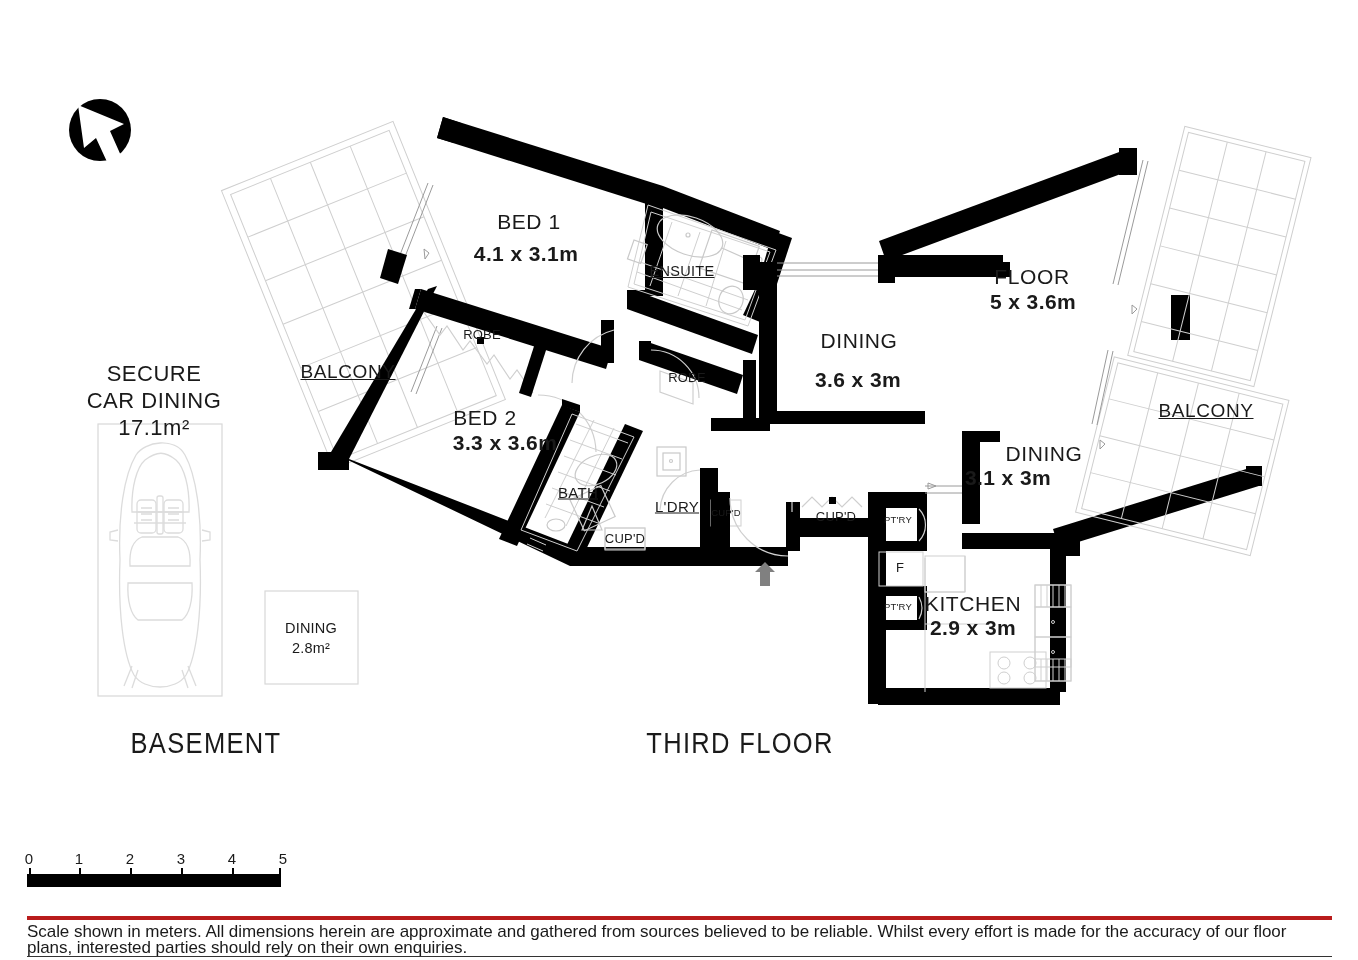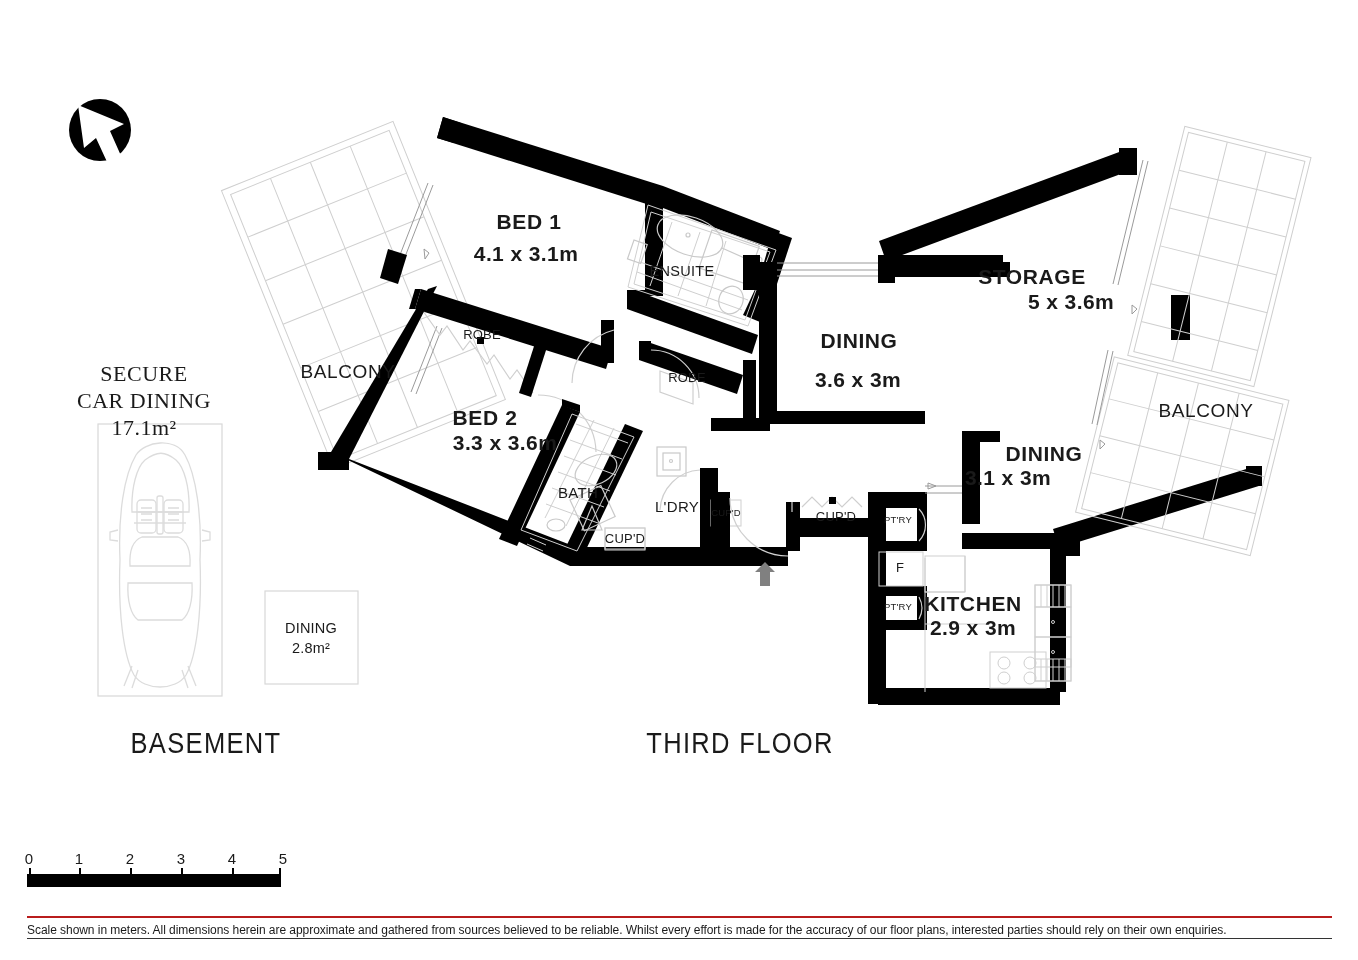--- a/index.html
+++ b/index.html
@@ -36,31 +36,32 @@
 
   .lbl {
     position: absolute;
     white-space: nowrap;
     text-align: center;
     transform: translate(-50%, -50%);
     letter-spacing: 0.2px;
   }
   .room-name {
     font-size: 21px;
-    font-weight: 700;
+    font-weight: 400;
     letter-spacing: 0.6px;
   }
   .room-dim {
     font-size: 21px;
     font-weight: 700;
     letter-spacing: 0.4px;
   }
   .small-lbl {
     font-size: 12.5px;
     letter-spacing: 0.3px;
+    text-decoration: underline;
   }
   .tiny-lbl {
     font-size: 13px;
     letter-spacing: 0.2px;
   }
   .floor-title {
     font-size: 29px;
     letter-spacing: 1.5px;
     font-stretch: condensed;
     transform: translate(-50%, -50%) scaleX(0.88);
@@ -98,23 +99,23 @@
     top: -6px;
     width: 1.5px;
     height: 8px;
     background: #000;
   }
   .disclaimer {
     position: absolute;
     left: 27px;
     top: 916px;
     width: 1305px;
-    font-size: 12px;
+    font-size: 17px;
     line-height: 16px;
-    border-top: 2px solid #b91c1c;
+    border-top: 4px solid #b91c1c;
     border-bottom: 1px solid #333;
     padding: 4px 0 0 0;
     letter-spacing: -0.05px;
   }
   .disclaimer-inner { display: block; }
 </style>
 </head>
 <body>
 
 <div id="plan-root">
@@ -381,42 +382,42 @@
       <rect class="thin" x="990" y="652" width="56" height="36"></rect>
       <circle class="thin" cx="1004" cy="663" r="6"></circle>
       <circle class="thin" cx="1030" cy="663" r="6"></circle>
       <circle class="thin" cx="1004" cy="678" r="6"></circle>
       <circle class="thin" cx="1030" cy="678" r="6"></circle>
       <path class="thin" d="M925 624 L990 624"></path>
     </g>
 
   </svg>
 
-  <div class="lbl secure-title" style="left:144px; top:400px;font-family:Liberation Serif, serif;">
+  <div class="lbl secure-title" style="left:154px; top:400px;">
     <div>SECURE</div>
     <div>CAR DINING</div>
     <div>17.1m²</div>
   </div>
 
   <div class="lbl" style="left:311px; top:638px; font-size:14.5px; line-height:20px;">
     <div>DINING</div>
     <div>2.8m²</div>
   </div>
 
   <div class="lbl floor-title" style="left:206px; top:743px;">BASEMENT</div>
   <div class="lbl floor-title" style="left:740px; top:743px;">THIRD FLOOR</div>
 
   <div class="lbl room-name" style="left:529px; top:222px;">BED 1</div>
   <div class="lbl room-dim" style="left:526px; top:254px;">4.1 x 3.1m</div>
 
   <div class="lbl room-name" style="left:485px; top:418px;">BED 2</div>
   <div class="lbl room-dim" style="left:505px; top:443px;">3.3 x 3.6m</div>
 
-  <div class="lbl room-name" style="left:1032px; top:277px;">STORAGE</div>
-  <div class="lbl room-dim" style="left:1071px; top:302px;">5 x 3.6m</div>
+  <div class="lbl room-name" style="left:1032px; top:277px;">FLOOR</div>
+  <div class="lbl room-dim" style="left:1033px; top:302px;">5 x 3.6m</div>
 
   <div class="lbl room-name" style="left:859px; top:341px;">DINING</div>
   <div class="lbl room-dim" style="left:858px; top:380px;">3.6 x 3m</div>
 
   <div class="lbl room-name" style="left:1044px; top:454px;">DINING</div>
   <div class="lbl room-dim" style="left:1008px; top:478px;">3.1 x 3m</div>
 
   <div class="lbl room-name" style="left:973px; top:604px;">KITCHEN</div>
   <div class="lbl room-dim" style="left:973px; top:628px;">2.9 x 3m</div>
 

